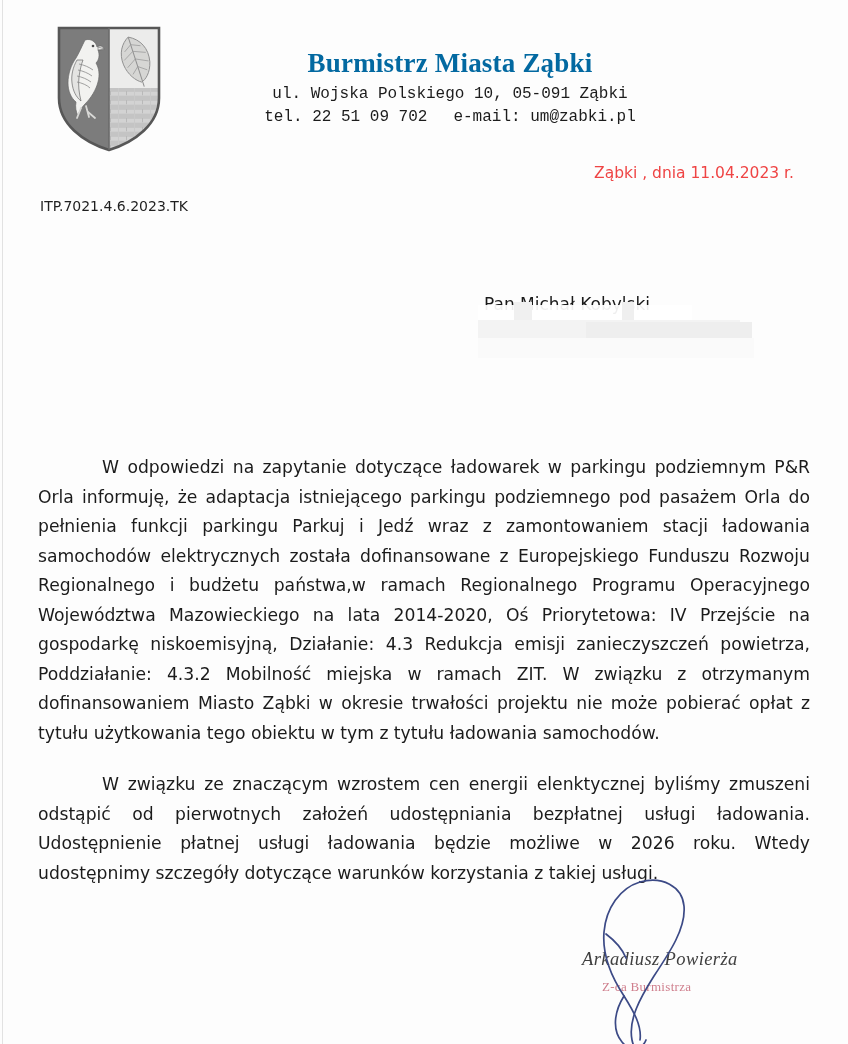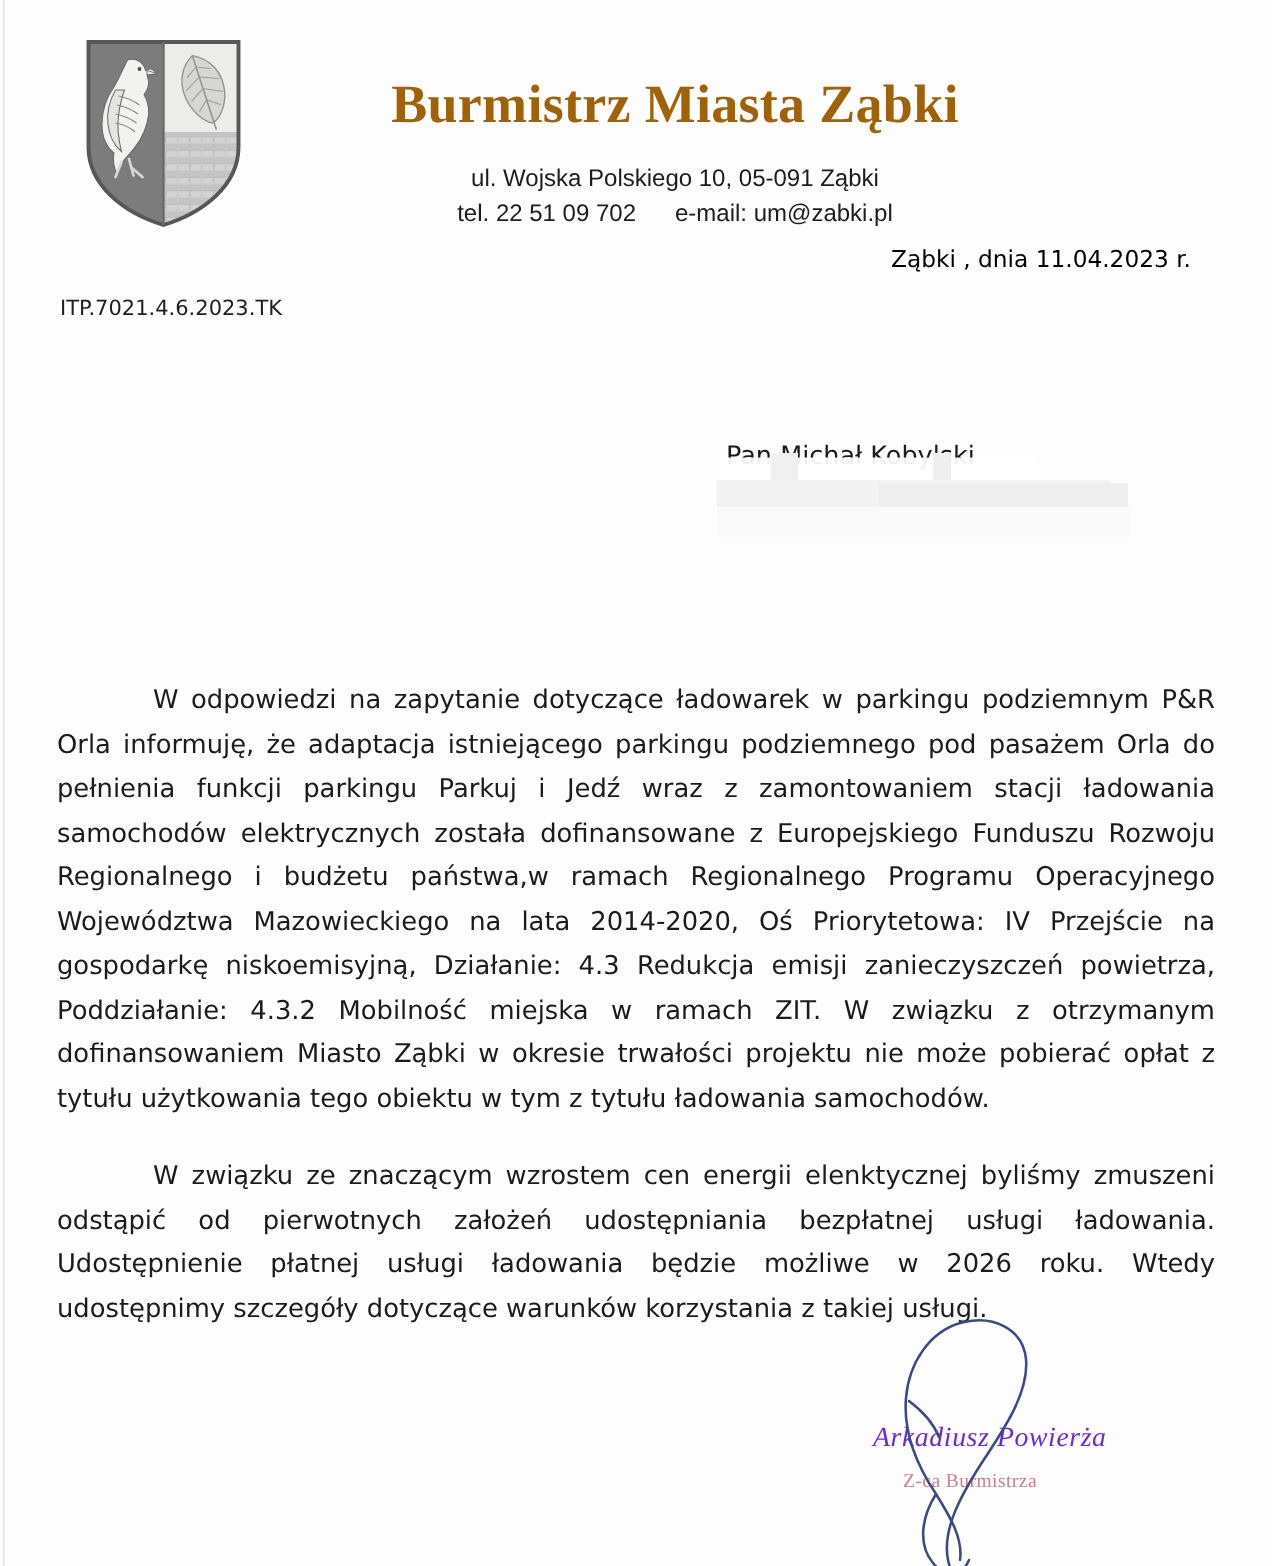--- a/index.html
+++ b/index.html
@@ -45,40 +45,40 @@
   .org-block {
     position: absolute;
     left: 210px;
     top: 36px;
     width: 480px;
     text-align: center;
   }
   .org-title {
     font-family: "Liberation Serif", "DejaVu Serif", serif;
     font-weight: bold;
-    font-size: 36px;
+    font-size: 27px;
     letter-spacing: 0.2px;
-    color: #a16207;
-    margin-bottom: 18px;
+    color: #0369a1;
+    margin-bottom: 4px;
   }
   .org-line {
-    font-family: Liberation Sans, sans-serif;
+    font-family: Liberation Mono, monospace;
     font-size: 16px;
     color: #1c1c1c;
     line-height: 1.45;
   }
   .org-line .gap { display:inline-block; width: 26px; }
 
   
   .date-line {
     position: absolute;
     right: 54px;
     top: 164px;
     font-size: 15.5px;
-    color: #000000;
+    color: #ef4444;
     white-space: nowrap;
   }
   .ref-line {
     position: absolute;
     left: 40px;
     top: 198px;
     font-size: 14px;
     color: #1f1f1f;
     white-space: nowrap;
   }
@@ -149,21 +149,21 @@
     top: 12px;
     font-size: 17px;
     letter-spacing: 0.3px;
     color: #d2737f;
   }
   .stamp-name {
     left: 62px;
     top: 71px;
     font-size: 18.5px;
     font-style: italic;
-    color: #6d28d9;
+    color: #404040;
     letter-spacing: 0.4px;
   }
   .stamp-role {
     left: 82px;
     top: 101px;
     font-size: 13px;
     color: #cf7f8d;
     letter-spacing: 0.3px;
   }
   .ink-signature {

